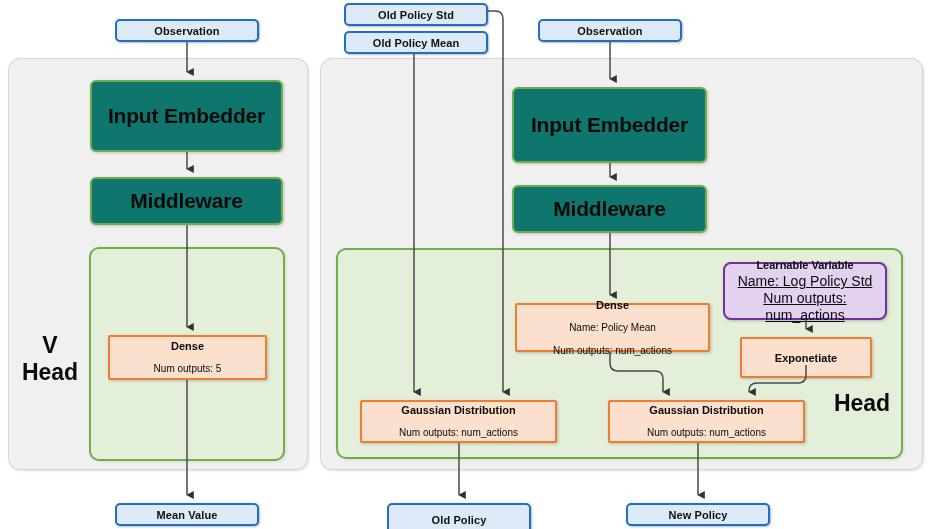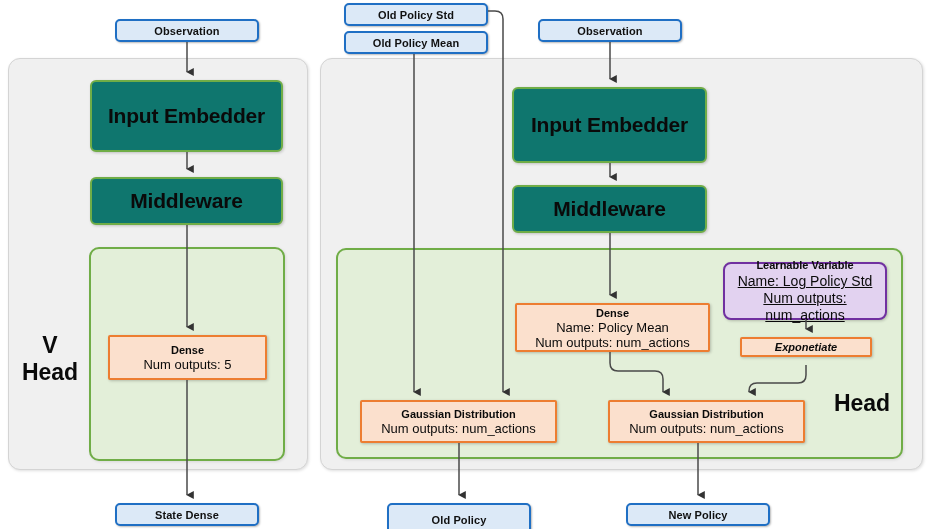--- a/index.html
+++ b/index.html
@@ -25,21 +25,21 @@
 
   
   .mod{background:#0f766e;border:2px solid #70ad47;border-radius:6px;
        box-shadow:1px 1px 3px rgba(0,0,0,.20);}
   .mod .t{font-size:21px;font-weight:bold;color:#0a0a0a;letter-spacing:-.2px;}
 
   
   .op{background:#fbe0cd;border:2px solid #ed7d31;border-radius:2px;
       box-shadow:1px 1px 3px rgba(0,0,0,.22);}
   .op .t1{font-size:11px;font-weight:bold;color:#0a0a0a;line-height:14px;}
-  .op .t2{font-size:13px;color:#0a0a0a;line-height:15px;}
+  .op .t2{font-size:10px;color:#0a0a0a;line-height:15px;margin-top:8px;}
 
   
   .var{background:#e2d2f0;border:2.5px solid #7030a0;border-radius:8px;
        box-shadow:1px 1px 3px rgba(0,0,0,.22);}
   .var .t1{font-size:11px;font-weight:bold;color:#0a0a0a;line-height:15px;}
   .var .t2{font-size:14px;color:#0a0a0a;line-height:17px;text-decoration:underline;}
 
   
   .caption{position:absolute;font-size:23px;font-weight:bold;color:#0a0a0a;
            text-align:center;line-height:27px;}
@@ -103,35 +103,35 @@
     <span class="t2">Name: Policy Mean</span>
     <span class="t2">Num outputs: num_actions</span>
   </div>
 
   <div class="node var" style="left:723px;top:262px;width:164px;height:58px;">
     <span class="t1">Learnable Variable</span>
     <span class="t2">Name: Log Policy Std</span>
     <span class="t2">Num outputs: num_actions</span>
   </div>
 
-  <div class="node op" style="left:740px;top:337px;width:132px;height:20px;font-style:italic;">
+  <div class="node op" style="left:740px;top:337px;width:132px;height:41px;">
     <span class="t1">Exponetiate</span>
   </div>
 
   <div class="node op" style="left:360px;top:400px;width:197px;height:43px;">
     <span class="t1">Gaussian Distribution</span>
     <span class="t2">Num outputs: num_actions</span>
   </div>
   <div class="node op" style="left:608px;top:400px;width:197px;height:43px;">
     <span class="t1">Gaussian Distribution</span>
     <span class="t2">Num outputs: num_actions</span>
   </div>
 
   <div class="node io" style="left:115px;top:503px;width:144px;height:23px;">
-    <span class="t">State Dense</span>
+    <span class="t">Mean Value</span>
   </div>
   <div class="node io" style="left:387px;top:503px;width:144px;height:34px;">
     <span class="t">Old Policy</span>
   </div>
   <div class="node io" style="left:626px;top:503px;width:144px;height:23px;">
     <span class="t">New Policy</span>
   </div>
 
   <svg id="wires" viewBox="0 0 931 529" xmlns="http://www.w3.org/2000/svg">
     <defs>

